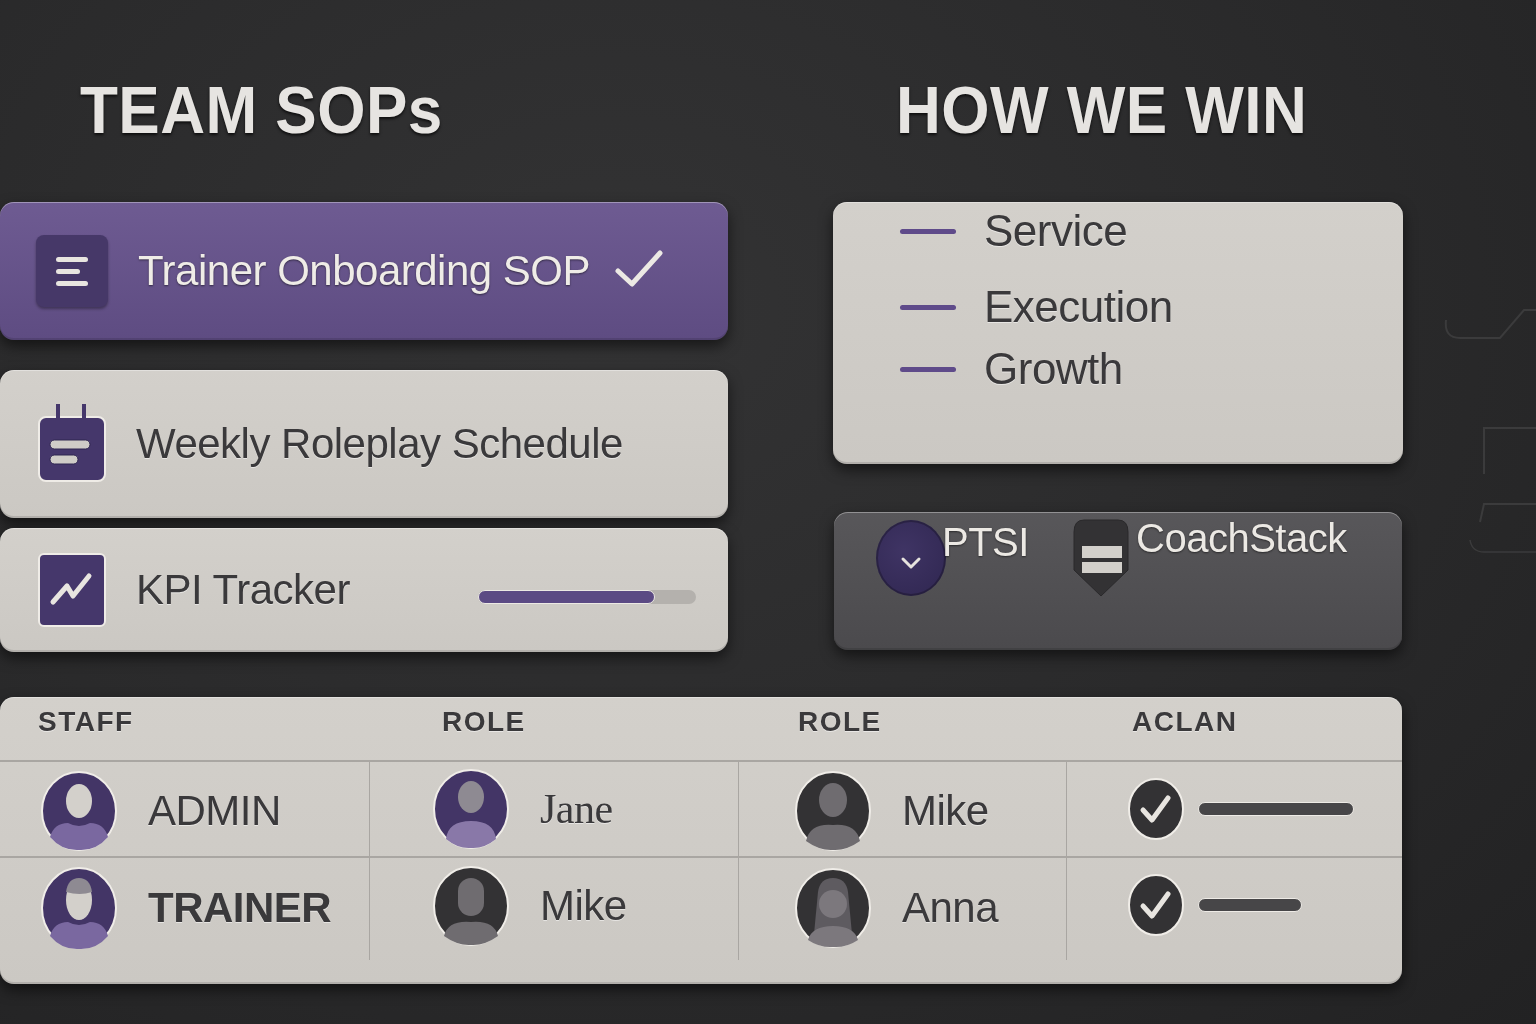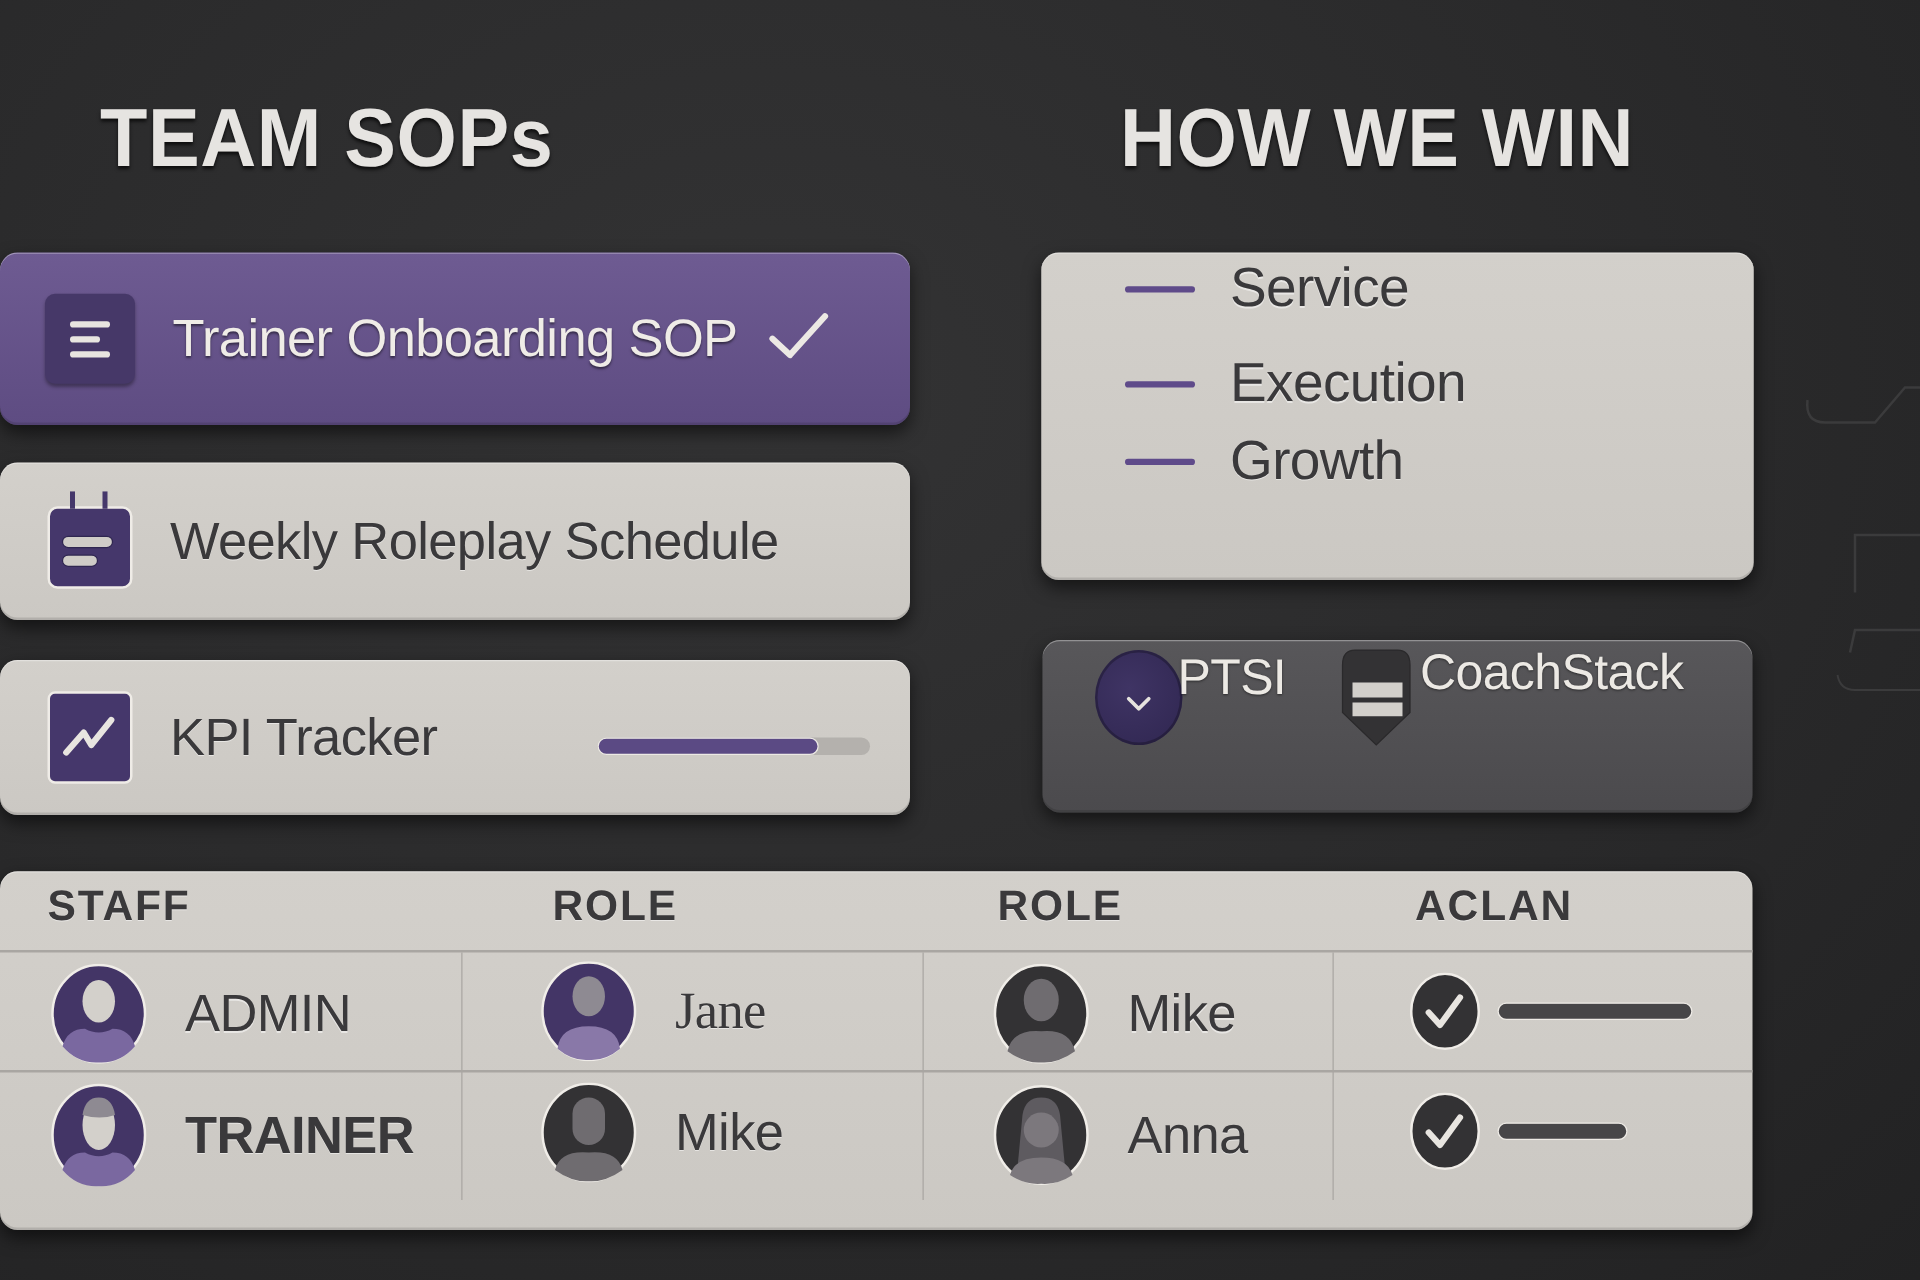--- a/index.html
+++ b/index.html
@@ -29,21 +29,21 @@
     border-radius: 14px;
     box-shadow: 0 6px 14px rgba(0,0,0,0.55), inset 0 1px 0 rgba(255,255,255,0.35), inset 0 -2px 0 rgba(0,0,0,0.12);
     margin-top: 24px;
   }
   .light { background: linear-gradient(180deg, #d3d0cb 0%, #cbc8c3 100%); }
   .purple { background: linear-gradient(180deg, #6e5b92 0%, #5e4c82 100%); }
   .dark { background: linear-gradient(180deg, #58575a 0%, #4b4a4d 100%); }
 
   .sop { left: 0; width: 728px; display: flex; align-items: center; }
   #sop-1 { top: 178px; height: 138px; }
-  #sop-2 { top: 346px; height: 126px; }
+  #sop-2 { top: 346px; height: 148px; }
   #sop-3 { top: 504px; height: 124px; }
 
   .sop-icon {
     width: 72px; height: 72px; border-radius: 8px;
     margin-left: 36px; margin-right: 30px;
     display: flex; align-items: center; justify-content: center;
     position: relative;
   }
   .icon-doc { background: #463868; box-shadow: 0 2px 3px rgba(0,0,0,0.35); }
   .icon-cal { background: #45376b; width: 68px; height: 66px; border: 2px solid #efece7; margin-left: 38px; margin-right: 30px; margin-top: 10px; }
@@ -86,21 +86,21 @@
     margin-right: -4px;
   }
   .shield {
     width: 62px; height: 82px; margin-right: 4px;
     display: flex; align-items: center; justify-content: center;
   }
 
   #table-card { left: 0; top: 673px; width: 1402px; height: 287px; overflow: hidden; }
   .th {
     position: absolute; top: 706px;
-    font-size: 34px; font-weight: 700; letter-spacing: 1.5px; color: #3a393b;
+    font-size: 28px; font-weight: 700; letter-spacing: 1.5px; color: #3a393b;
     text-shadow: 0 1px 0 rgba(255,255,255,0.5);
   }
   .hline { position: absolute; left: 0; width: 1402px; height: 2px; background: #a9a6a2; }
   .vline { position: absolute; width: 1px; background: #a9a6a2; top: 762px; height: 198px; }
   .cell { position: absolute; display: flex; align-items: center; }
   .cell-text { font-size: 42px; color: #3a393b; text-shadow: 0 1px 0 rgba(255,255,255,0.5); letter-spacing: -0.5px; }
   .avatar { width: 78px; height: 80px; margin-right: 30px; }
   .acl-check { width: 56px; height: 62px; margin-right: 14px; }
   .acl-bar { height: 14px; border-radius: 7px; background: #474648; border: 1px solid #eeebe6; }
 

